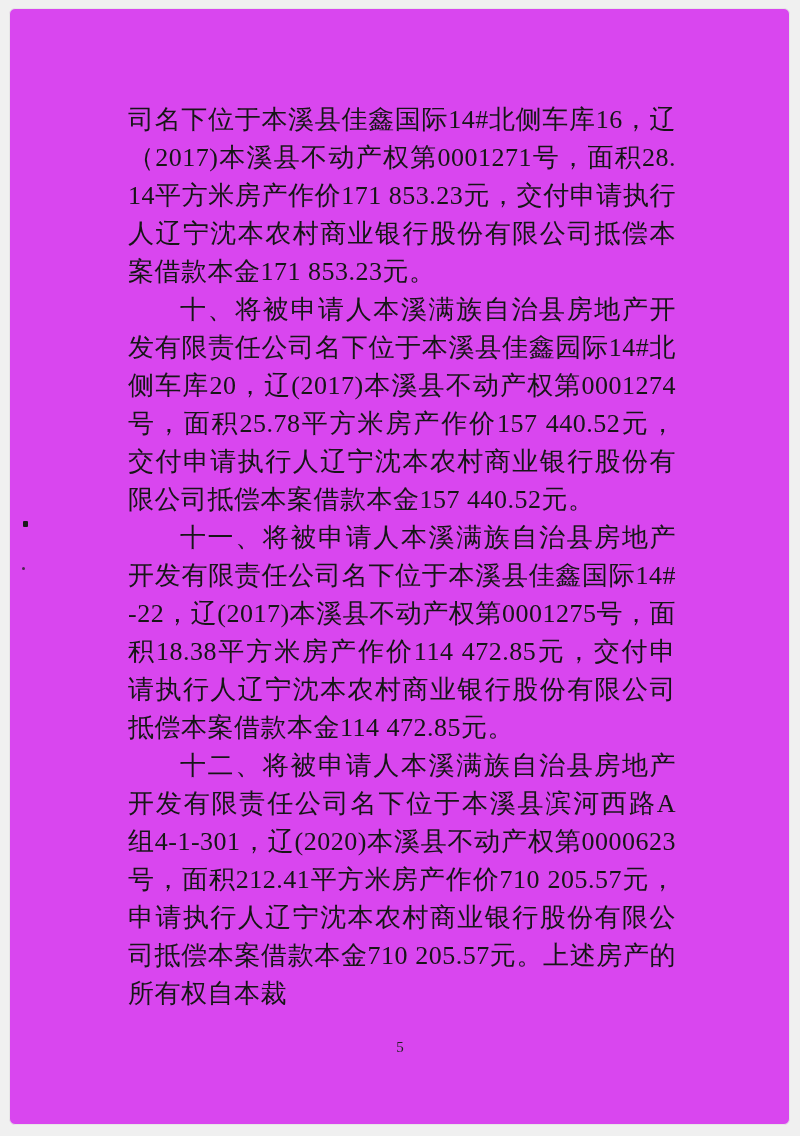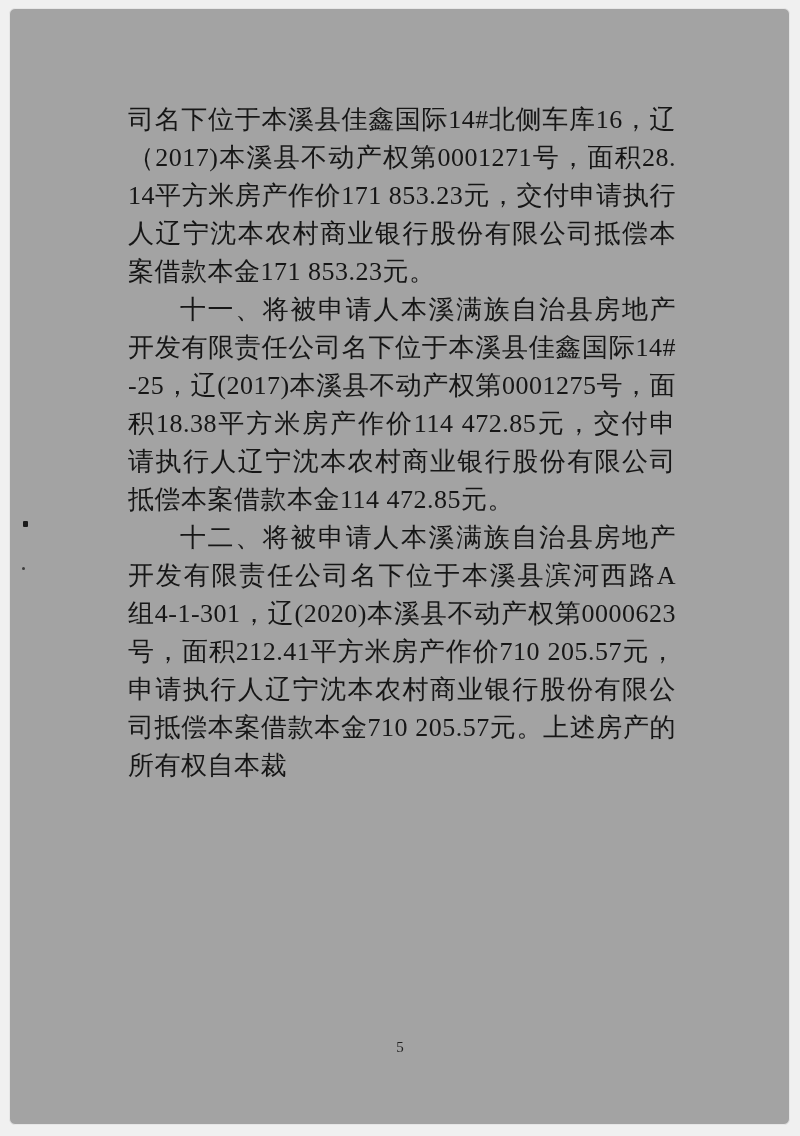--- a/index.html
+++ b/index.html
@@ -16,21 +16,21 @@
     width: 800px;
     height: 1136px;
     background: #f0f0f0;
   }
   .page {
     position: absolute;
     left: 9px;
     top: 8px;
     width: 781px;
     height: 1117px;
-    background: #a3a3a3;
+    background: #d946ef;
     border: 1px solid #e6e6e6;
     border-radius: 6px;
     box-sizing: border-box;
   }
   .text-block {
     position: absolute;
     left: 118px;
     top: 92px;
     width: 548px;
     color: #161616;
@@ -78,21 +78,22 @@
   }
 </style>
 </head>
 <body>
 
 <div class="canvas">
   <div class="page">
 
     <div class="text-block">
       <p>司名下位于本溪县佳鑫国际14#北侧车库16，辽（2017)本溪县不动产权第0001271号，面积28.14平方米房产作价171 853.23元，交付申请执行人辽宁沈本农村商业银行股份有限公司抵偿本案借款本金171 853.23元。</p>
-      <p class="indent">十一、将被申请人本溪满族自治县房地产开发有限责任公司名下位于本溪县佳鑫国际14#-25，辽(2017)本溪县不动产权第0001275号，面积18.38平方米房产作价114 472.85元，交付申请执行人辽宁沈本农村商业银行股份有限公司抵偿本案借款本金114 472.85元。</p>
+      <p class="indent">十、将被申请人本溪满族自治县房地产开发有限责任公司名下位于本溪县佳鑫园际14#北侧车库20，辽(2017)本溪县不动产权第0001274号，面积25.78平方米房产作价157 440.52元，交付申请执行人辽宁沈本农村商业银行股份有限公司抵偿本案借款本金157 440.52元。</p>
+      <p class="indent">十一、将被申请人本溪满族自治县房地产开发有限责任公司名下位于本溪县佳鑫国际14#-22，辽(2017)本溪县不动产权第0001275号，面积18.38平方米房产作价114 472.85元，交付申请执行人辽宁沈本农村商业银行股份有限公司抵偿本案借款本金114 472.85元。</p>
       <p class="indent">十二、将被申请人本溪满族自治县房地产开发有限责任公司名下位于本溪县滨河西路A组4-1-301，辽(2020)本溪县不动产权第0000623号，面积212.41平方米房产作价710 205.57元，申请执行人辽宁沈本农村商业银行股份有限公司抵偿本案借款本金710 205.57元。上述房产的所有权自本裁</p>
     </div>
 
     <div class="ink-speck one"></div>
     <div class="ink-speck two"></div>
 
     <div class="page-footer">5</div>
   </div>
 </div>
 

